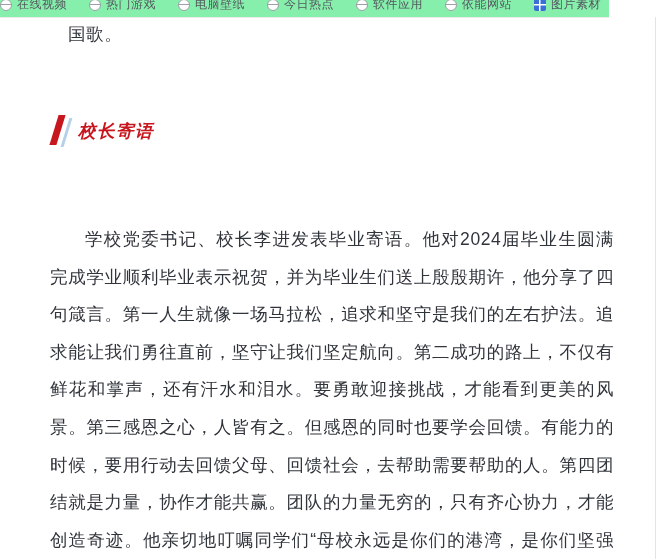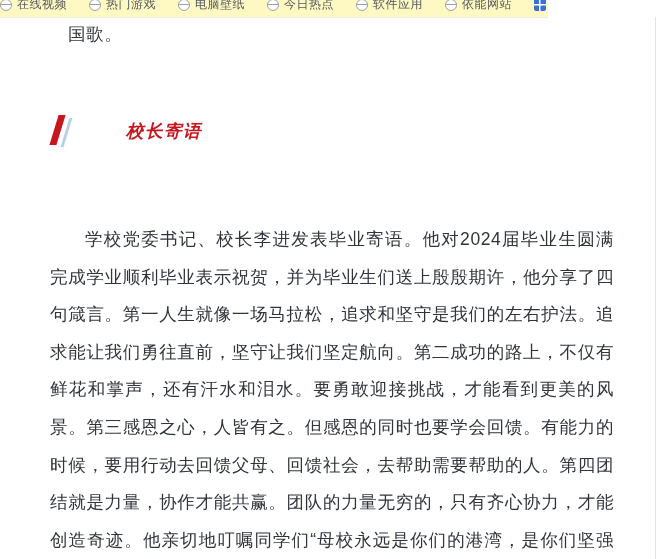--- a/index.html
+++ b/index.html
@@ -3,22 +3,22 @@
 <meta charset="utf-8">
 <style>
   html,body{margin:0;padding:0;}
   body{
     width:663px;height:559px;overflow:hidden;background:#ffffff;
     font-family:"Liberation Sans","DejaVu Sans",sans-serif;
     position:relative;
   }
   
   .bookmarks-bar{
-    position:absolute;top:0;left:0;width:548px;height:17px;
-    background:#fef9c3;border-bottom:1px solid #ececec;
+    position:absolute;top:0;left:0;width:609px;height:17px;
+    background:#86efac;border-bottom:1px solid #ececec;
     overflow:hidden;white-space:nowrap;
   }
   .bookmarks-inner{
     display:flex;align-items:center;gap:22px;
     margin-top:-4px;padding-left:0;
   }
   .bm-item{
     display:inline-flex;align-items:center;gap:5px;
     font-size:12px;color:#54585e;cursor:pointer;flex:0 0 auto;
   }
@@ -41,21 +41,21 @@
     width:13px;height:13px;color:#2b6bd6;font-weight:bold;font-style:italic;
     font-size:13px;line-height:13px;text-align:center;
   }
   
   .prev-fragment{
     position:absolute;top:22px;left:68px;
     font-size:17.5px;color:#30343b;letter-spacing:0.6px;font-family:Liberation Mono, monospace;
   }
   .section-header{
     position:absolute;top:114px;left:50px;height:34px;
-    display:flex;align-items:center;gap:48px;
+    display:flex;align-items:center;
   }
   .slashes{position:relative;width:22px;height:32px;margin-right:6px;}
   .slash-red{
     position:absolute;left:4px;top:0;width:7px;height:30px;
     background:#c7161d;transform:skewX(-17deg);
   }
   .slash-blue{
     position:absolute;left:15px;top:3px;width:2.5px;height:29px;
     background:#b5d0e8;transform:skewX(-17deg);
   }

